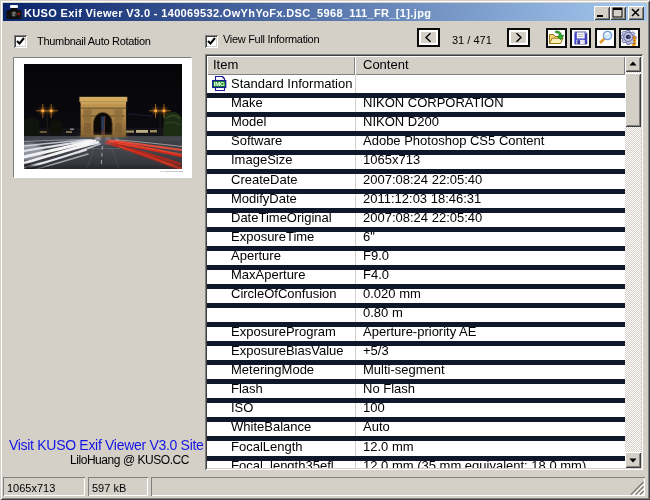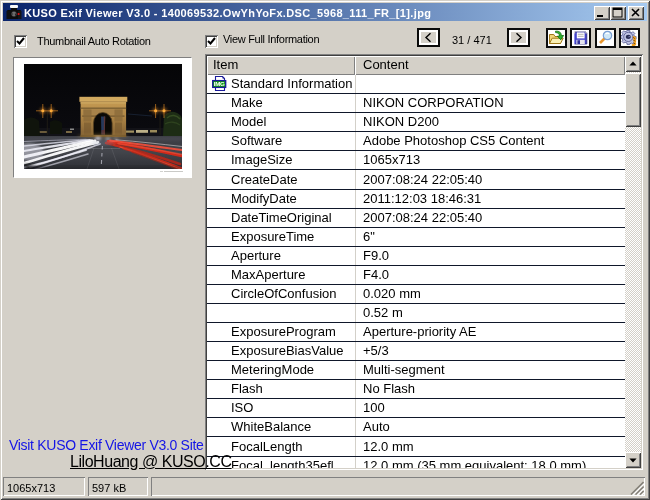--- a/index.html
+++ b/index.html
@@ -35,34 +35,34 @@
 #tablewrap{position:absolute;left:205px;top:54px;width:438px;height:416px;
   box-shadow:inset 1px 1px 0 #808080, inset -1px -1px 0 #ffffff, inset 2px 2px 0 #404040, inset -2px -2px 0 #d4d0c8;
   background:#fff;}
 #tbl{position:absolute;left:2px;top:2px;width:418px;height:412px;overflow:hidden;background:#fff;}
 .hdr{position:absolute;top:0;height:19px;background:#d4d0c8;
   box-shadow:inset 1px 1px 0 #ffffff, inset -1px -1px 0 #808080;
   font-size:13px;color:#000;}
 .hdr span{position:absolute;left:6px;top:1px;} #hdr2 span{left:8px;}
 #hdr1{left:0;width:148px;}
 #hdr2{left:148px;width:270px;}
-.row{position:absolute;height:19px;border-bottom:1px solid #0f172a;width:418px;font-size:13px;color:#000;}
+.row{position:absolute;height:19px;border-bottom:5px solid #0f172a;width:418px;font-size:13px;color:#000;}
 .cell1{position:absolute;left:24px;top:2px;white-space:nowrap;}
 .cell2{position:absolute;left:156px;top:2px;white-space:nowrap;}
 .vline{position:absolute;left:148px;top:19px;width:1px;height:393px;background:#d3d0c9;}
 
 #sbar{position:absolute;right:2px;top:2px;width:16px;height:412px;
   background:repeating-conic-gradient(#ffffff 0% 25%, #d4d0c8 0% 50%) 0 0 / 2px 2px;}
 .sbtn{position:absolute;left:0;width:16px;height:16px;background:#d4d0c8;
   box-shadow:inset 1px 1px 0 #ffffff, inset -1px -1px 0 #404040, inset 2px 2px 0 #d4d0c8, inset -2px -2px 0 #808080;}
 #sthumb{position:absolute;left:0;top:17px;width:16px;height:54px;background:#d4d0c8;
   box-shadow:inset 1px 1px 0 #ffffff, inset -1px -1px 0 #404040, inset 2px 2px 0 #d4d0c8, inset -2px -2px 0 #808080;}
 
 #link1{position:absolute;left:9px;top:437px;color:#1414e6;font-size:14px;letter-spacing:-0.3px;white-space:nowrap;}
-#link2{position:absolute;left:70px;top:453px;color:#000;font-size:16px;letter-spacing:-0.45px;white-space:nowrap;text-decoration:underline;}
+#link2{position:absolute;left:70px;top:453px;color:#000;font-size:12px;letter-spacing:-0.45px;white-space:nowrap;}
 
 .spanel{position:absolute;top:477px;height:19px;background:#d4d0c8;
   box-shadow:inset 1px 1px 0 #808080, inset -1px -1px 0 #ffffff;
   font-size:11px;color:#000;}
 .spanel span{position:absolute;left:4px;top:5px;white-space:nowrap;}
 #sp1{left:3px;width:82px;}
 #sp2{left:88px;width:60px;}
 #sp3{left:151px;width:494px;}
 </style>
 </head>
@@ -351,21 +351,21 @@
         </div>
       <div class="row" style="top:208.90px">
           <span class="cell1">MaxAperture</span>
           <span class="cell2">F4.0</span>
         </div>
       <div class="row" style="top:227.97px">
           <span class="cell1">CircleOfConfusion</span>
           <span class="cell2">0.020 mm</span>
         </div>
       <div class="row" style="top:247.04px">
-          <span class="cell2">0.52 m</span>
+          <span class="cell2">0.80 m</span>
         </div>
       <div class="row" style="top:266.11px">
           <span class="cell1">ExposureProgram</span>
           <span class="cell2">Aperture-priority AE</span>
         </div>
       <div class="row" style="top:285.18px">
           <span class="cell1">ExposureBiasValue</span>
           <span class="cell2">+5/3</span>
         </div>
       <div class="row" style="top:304.25px">

